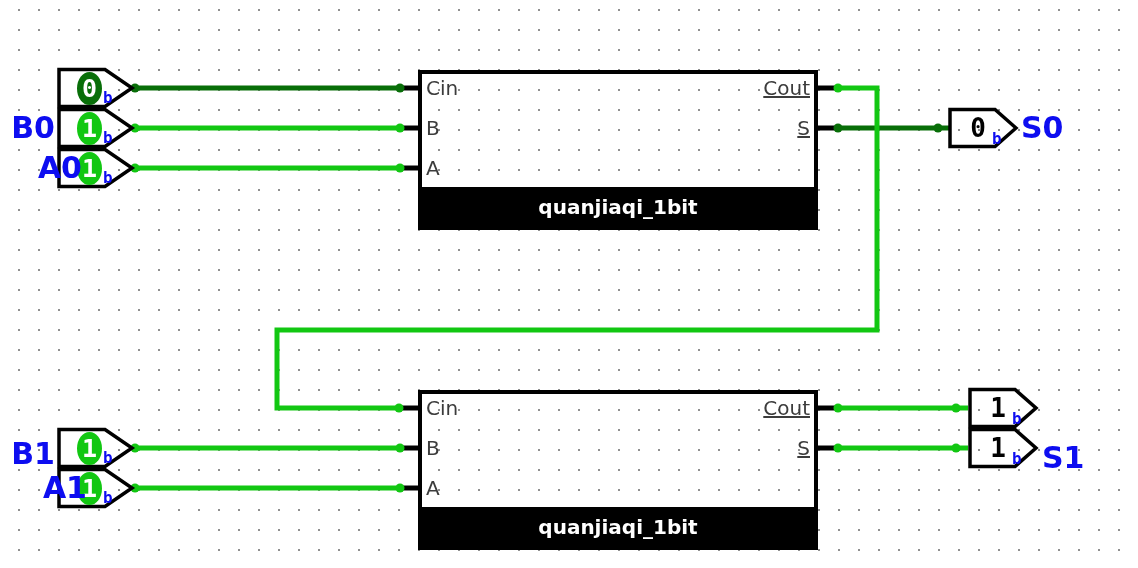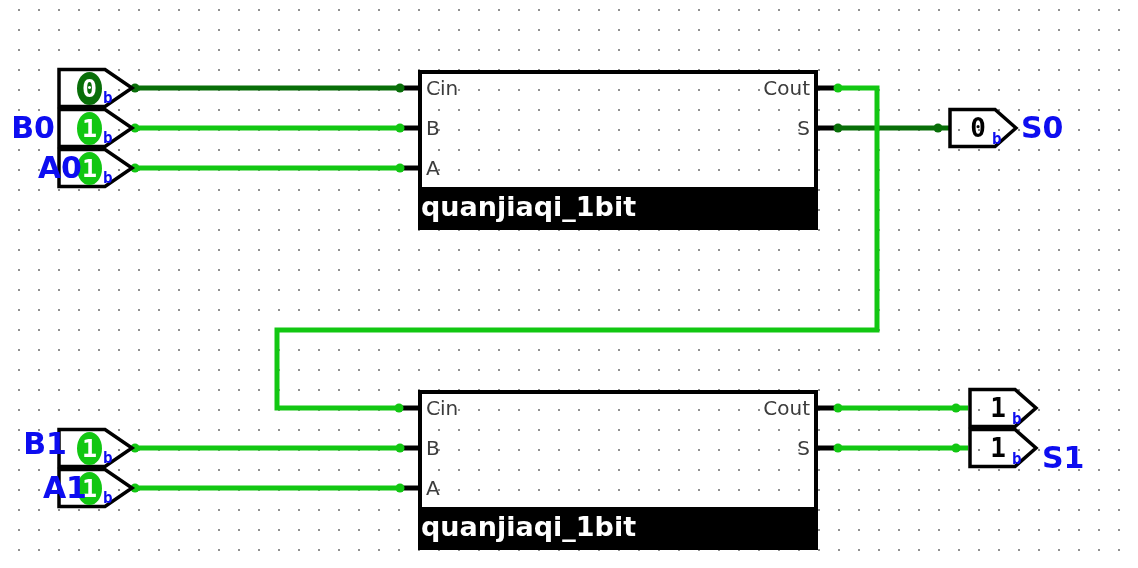--- a/index.html
+++ b/index.html
@@ -15,28 +15,28 @@
     background-position:9px 0px;
   }
   svg.layer{position:absolute;left:0;top:0;}
   .comp{
     position:absolute;box-sizing:border-box;
     border:4px solid #000;background:transparent;
   }
   .comp-footer{
     position:absolute;left:-1px;right:-1px;bottom:-1px;height:40px;
     background:#000;color:#fff;
-    font-weight:bold;font-size:27px;line-height:40px;text-align:left;
+    font-weight:bold;font-size:20px;line-height:40px;text-align:center;
     letter-spacing:0px;
   }
   .port-label{
     position:absolute;font-size:20px;line-height:26px;color:#3c3c3c;
     white-space:nowrap;
   }
-  .port-label.right{text-align:right;width:110px;}
+  .port-label.right{text-align:right;width:110px;text-decoration:underline;}
   .pin-label{
     position:absolute;font-weight:bold;font-size:30px;line-height:34px;
     color:#0d0df0;white-space:nowrap;
   }
   .pin-label.right-align{text-align:right;width:55px;left:0;}
   .badge{
     position:absolute;width:25px;height:33px;border-radius:50%;
     color:#ffffff;font-family:"DejaVu Sans Mono","Liberation Mono",monospace;
     font-weight:bold;font-size:25px;line-height:33px;text-align:center;
   }
@@ -154,21 +154,21 @@
   <span class="sub-b" style="left:103px;top:169px;">b</span>
 
   <div class="badge high" style="left:77px;top:431.5px;">1</div>
   <span class="sub-b" style="left:103px;top:449px;">b</span>
 
   <div class="badge high" style="left:77px;top:471.5px;">1</div>
   <span class="sub-b" style="left:103px;top:489px;">b</span>
 
   <div class="pin-label right-align" style="top:111px;">B0</div>
   <div class="pin-label right-align" style="top:151px;margin-left:27px;">A0</div>
-  <div class="pin-label right-align" style="top:427px;margin-left:12px;">B1</div>
+  <div class="pin-label right-align" style="top:437px;">B1</div>
   <div class="pin-label right-align" style="top:471px;margin-left:32px;">A1</div>
 
   <div class="outval" style="left:964px;top:113px;">0</div>
   <span class="sub-b" style="left:992px;top:130px;">b</span>
 
   <div class="outval" style="left:984px;top:393px;">1</div>
   <span class="sub-b" style="left:1012px;top:410px;">b</span>
 
   <div class="outval" style="left:984px;top:433px;">1</div>
   <span class="sub-b" style="left:1012px;top:450px;">b</span>

